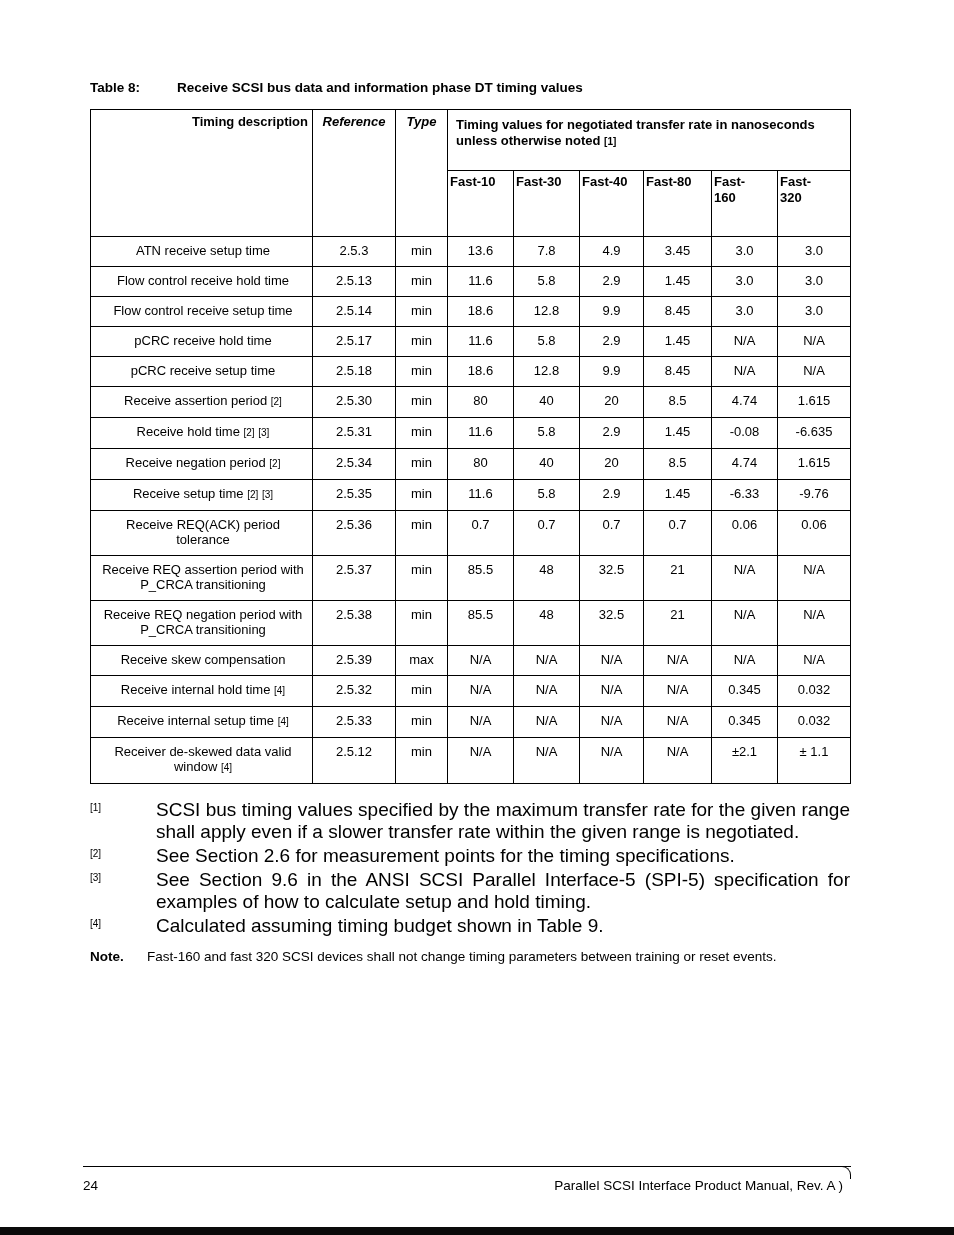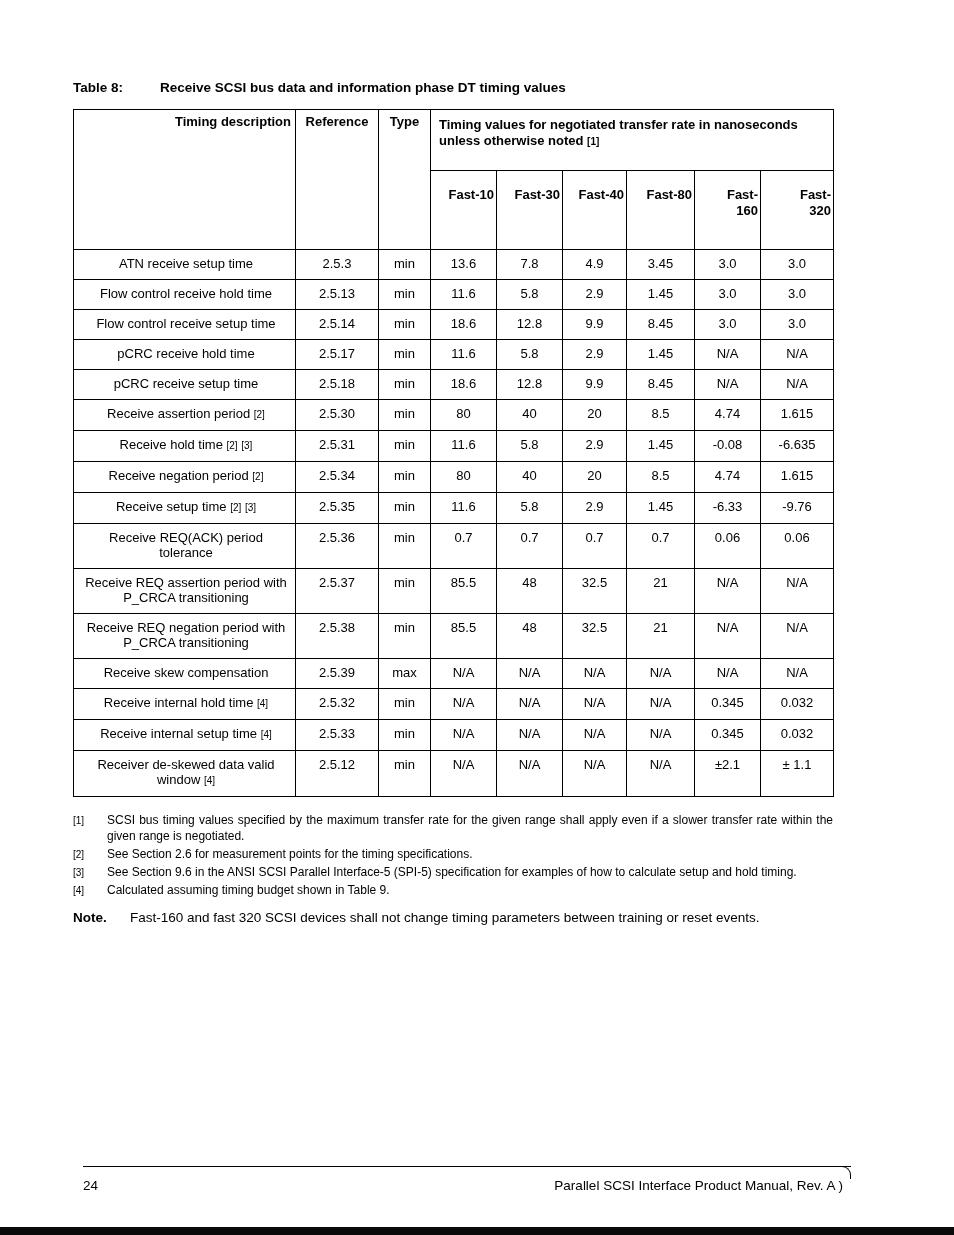--- a/index.html
+++ b/index.html
@@ -1,33 +1,33 @@
 <!DOCTYPE html>
 <html><head>
 <meta charset="utf-8">
 <style>
   html,body{margin:0;padding:0;}
   body{width:954px;height:1235px;background:#fff;color:#000;font-family:"Liberation Sans",sans-serif;position:relative;overflow:hidden;}
-  .content{position:absolute;left:73px;top:80px;width:760px;}
+  .content{position:absolute;left:90px;top:80px;width:760px;}
   .caption{font-size:13.5px;font-weight:bold;margin-bottom:14px;}
   .caption-label{display:inline-block;width:87px;}
   table.timing{border-collapse:collapse;width:760px;table-layout:fixed;}
   table.timing th,table.timing td{border:1px solid #000;font-size:13px;line-height:15px;vertical-align:top;}
   table.timing th{font-weight:bold;line-height:16px;}
   .h-desc{vertical-align:bottom;text-align:right;padding:4px 4px 9px 9px;}
-  .h-ref,.h-type{vertical-align:bottom;text-align:center;padding:4px 2px 9px;}
+  .h-ref,.h-type{vertical-align:bottom;text-align:center;padding:4px 2px 9px;font-style:italic;}
   .h-span{vertical-align:top;text-align:left;padding:7px 8px;height:46px;}
-  .h-speed{vertical-align:bottom;text-align:right;padding:16px 2px 9px;height:53px;}
+  .h-speed{vertical-align:bottom;text-align:left;padding:3px 2px 9px;height:53px;}
   td.c-desc{text-align:center;padding:6px 6px 8px 9px;}
   td.c-center{text-align:center;padding:6px 2px 8px;}
   .fnref{font-size:10px;}
   .footnotes{margin-top:15px;}
   .fn{display:flex;margin-bottom:2px;}
   .fn-marker{flex:none;width:34px;font-size:10px;padding-top:3px;}
-  .fn-text{flex:1;font-size:12px;line-height:16px;text-align:justify;}
+  .fn-text{flex:1;font-size:19px;line-height:22px;text-align:justify;margin-left:32px;}
   .note{display:flex;margin-top:11px;align-items:flex-end;}
   .note-label{flex:none;width:57px;font-size:13.5px;font-weight:bold;line-height:18px;}
   .note-text{flex:1;font-size:13.5px;line-height:18px;text-align:justify;}
   .footer-line{position:absolute;left:83px;top:1166px;width:768px;border-top:1px solid #000;}
   .footer-line .hook{position:absolute;right:0;top:-1px;width:12px;height:12px;border-top:1px solid #000;border-right:1px solid #000;border-top-right-radius:9px;display:block;}
   .footer-text{position:absolute;left:83px;top:1178px;width:760px;display:flex;justify-content:space-between;font-size:13.5px;gap:8px;}
   .bottom-bar{position:absolute;left:0;top:1227px;width:954px;height:8px;background:#0a0a0a;}
 </style>
 </head>
 <body>

